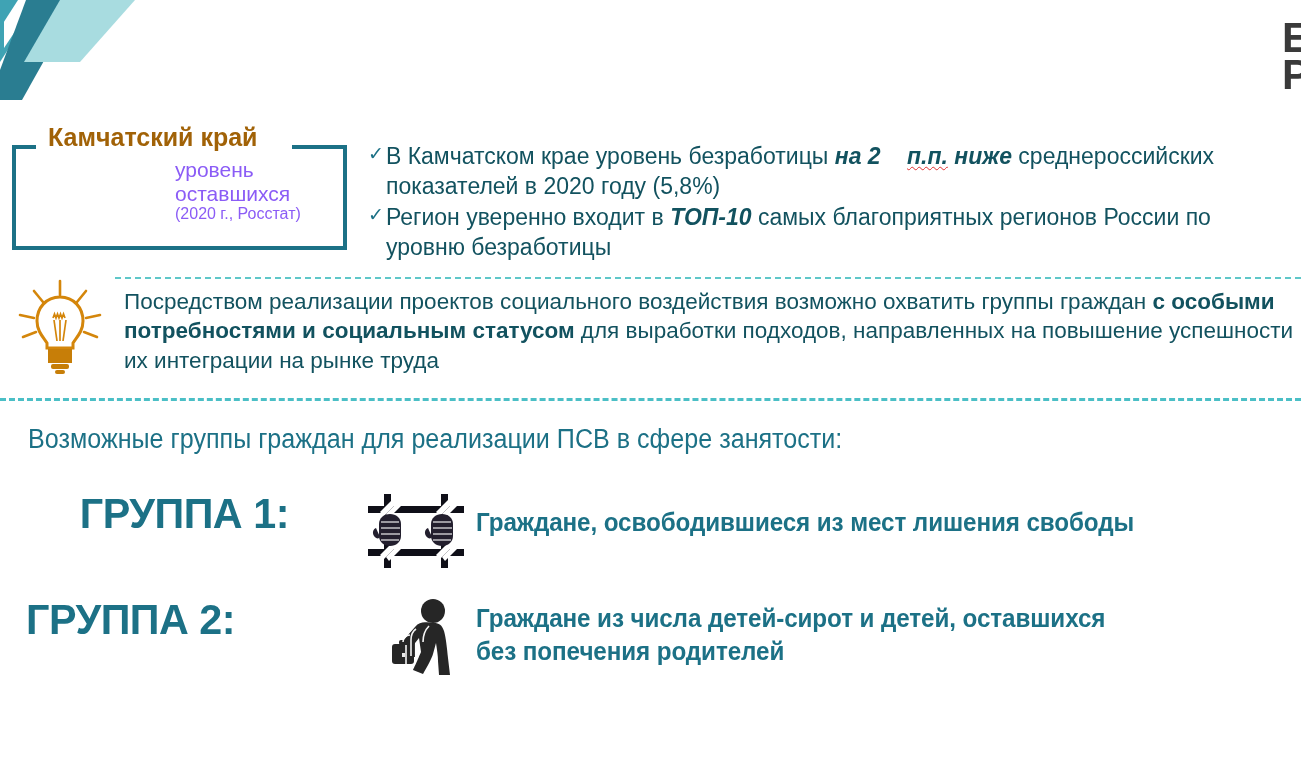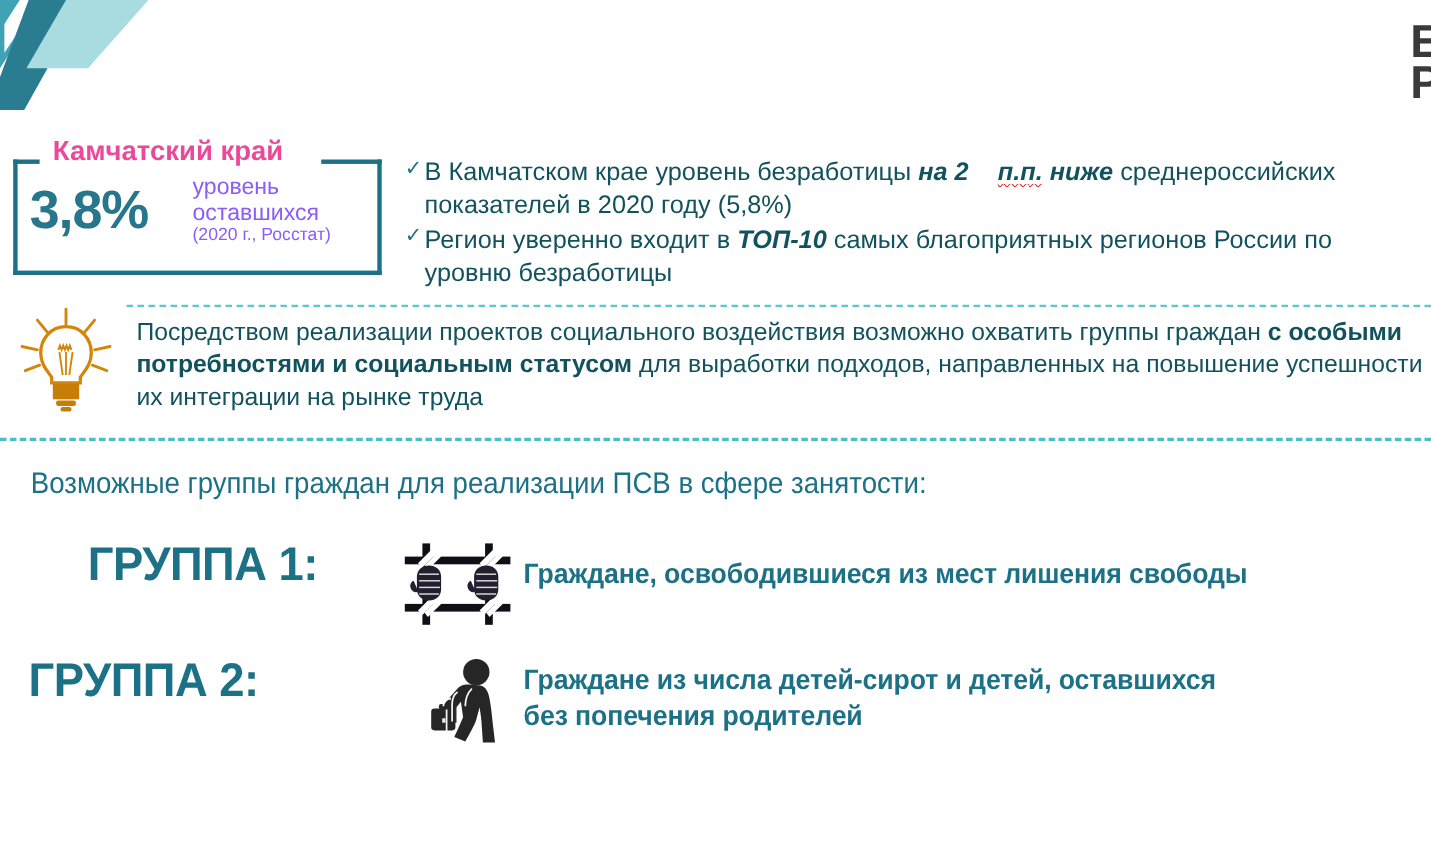--- a/index.html
+++ b/index.html
@@ -46,21 +46,21 @@
   }
   .sf-left   { left: 0; top: 0; width: 4px; height: 105px; }
   .sf-bottom { left: 0; bottom: 0; height: 4px; width: 335px; }
   .sf-right  { right: 0; top: 0; width: 4px; height: 105px; }
   .sf-top-l  { left: 0; top: 0; height: 4px; width: 24px; }
   .sf-top-r  { right: 0; top: 0; height: 4px; width: 55px; }
 
   .stat-title {
     position: absolute; left: 28px; top: -22px;
     background: #fff; padding: 0 8px;
-    color: #ec4899; font-weight: bold; font-size: 25px;
+    color: #a16207; font-weight: bold; font-size: 25px;
     white-space: nowrap;
   }
   .stat-value {
     position: absolute; left: 15px; top: 22px;
     color: #26768C; font-weight: bold; font-size: 49px;
     letter-spacing: -1px; line-height: 1;
   }
   .stat-desc {
     position: absolute; left: 163px; top: 13px;
     color: #8b5cf6; font-size: 21px; line-height: 1.12;
@@ -152,21 +152,20 @@
 
   <div class="stat-card">
     <div class="stat-frame">
       <span class="sf-left"></span>
       <span class="sf-bottom"></span>
       <span class="sf-right"></span>
       <span class="sf-top-l"></span>
       <span class="sf-top-r"></span>
     </div>
     <div class="stat-title">Камчатский край</div>
-    <div class="stat-value">3,8%</div>
     <div class="stat-desc">
       <div>уровень</div>
       <div>оставшихся</div>
       <div class="small">(2020 г., Росстат)</div>
     </div>
   </div>
 
   <div class="bullets">
     <div class="bullet-row">
       <span class="bullet-check">✓</span>

